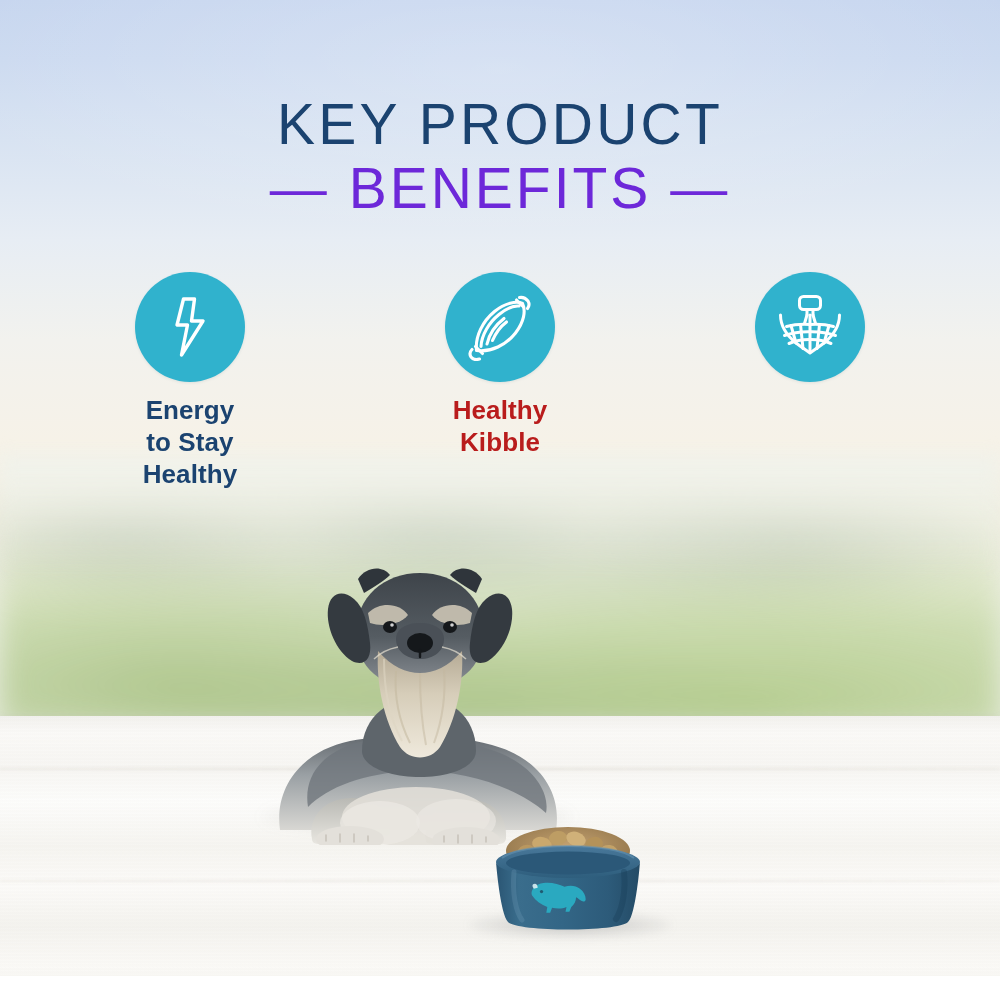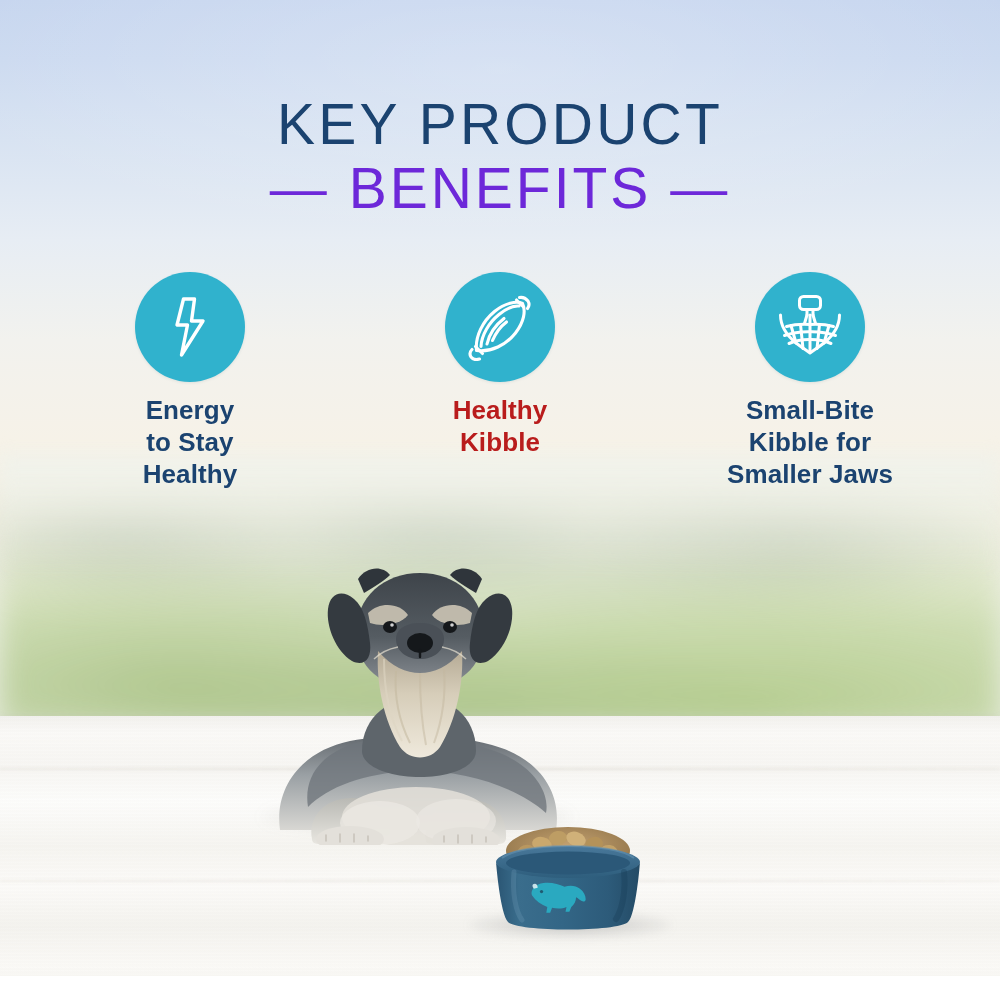--- a/index.html
+++ b/index.html
@@ -233,25 +233,20 @@
             <path d="M10.5 42.5 C19 39.5 28 38.5 36 38.7 C44 38.5 53 39.5 61.5 42.5"></path>
             <path d="M15 50.5 C22 47.5 29.5 46.5 36 46.6 C42.5 46.5 50 47.5 57 50.5"></path>
 
             <path d="M22 50 L17 32.5"></path>
             <path d="M29 55.5 L26.5 31.5"></path>
             <path d="M36 58.5 L36 31.3"></path>
             <path d="M43 55.5 L45.5 31.5"></path>
             <path d="M50 50 L55 32.5"></path>
           </svg>
         </span>
-      </div>
-      <div class="benefit-label" style="color: rgb(27, 67, 112);">
-        <span>Small-Bite</span><br>
-        <span>Kibble for</span><br>
-        <span>Smaller Jaws</span>
       </div>
     </div>
 
   </div>
 
   <div class="dog-shadow"></div>
   <div class="dog-wrap">
     <svg width="340" height="290" viewBox="0 0 340 290">
       <defs>
         <linearGradient id="coatDark" x1="0" y1="0" x2="0" y2="1">

